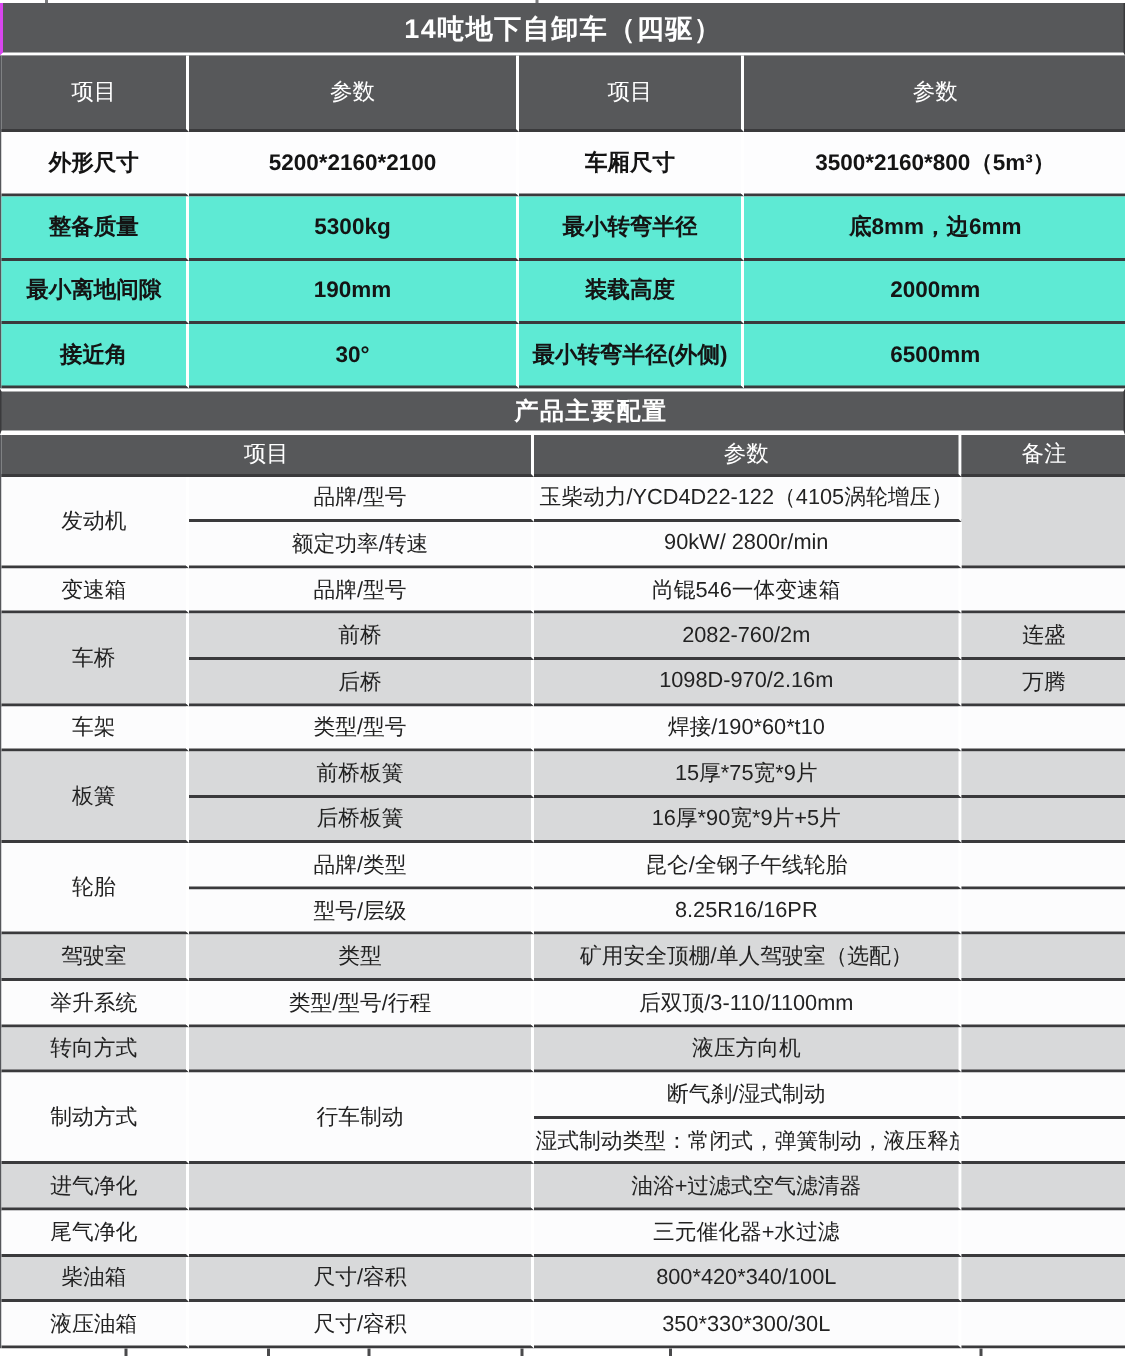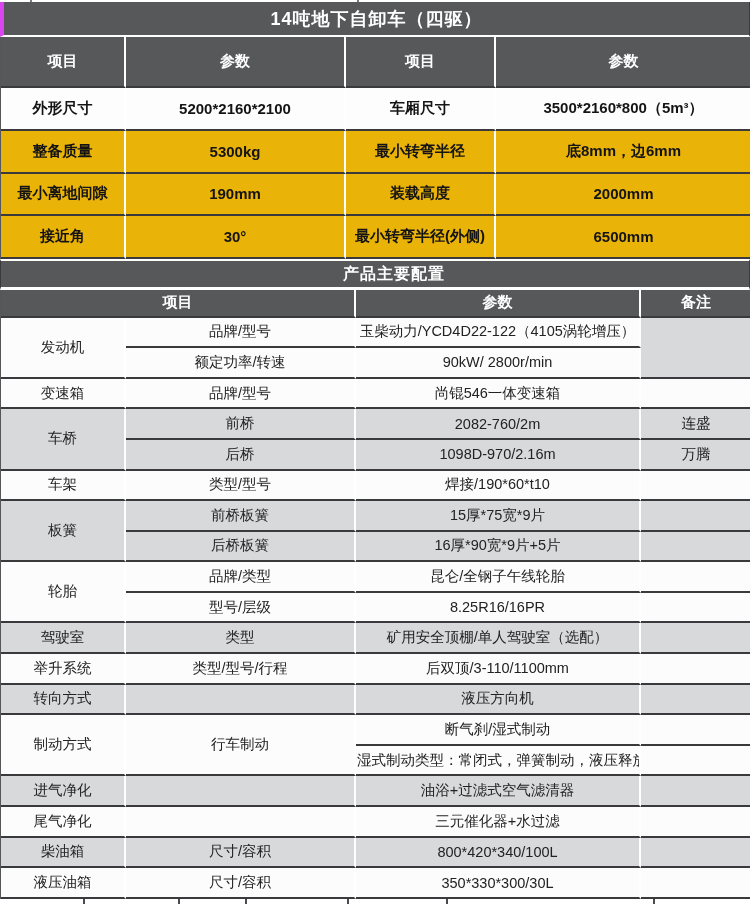--- a/index.html
+++ b/index.html
@@ -8,39 +8,39 @@
   .sheet { width:750px; height:904px; overflow:hidden; background:#fff; position:relative; }
 
   .topstrip { height:2px; position:relative; background:#fff; }
   .tick { position:absolute; top:0; width:2px; background:#7a7a7c; }
 
   .titlebar {
     height:35px; background:#57585a; color:#fff;
     font-weight:700; font-size:18px; letter-spacing:1px;
     display:flex; align-items:center; justify-content:center;
     border-bottom:2px solid #fff;
-    border-left:4px solid #d946ef; border-right:1px solid #3a3a3c;
+    border-left:2px solid #d946ef; border-right:1px solid #3a3a3c;
   }
 
   table { border-collapse:separate; border-spacing:0; width:750px; table-layout:fixed;
           border-left:1px solid #55565a; border-right:1px solid #55565a; }
   th, td {
     text-align:center; vertical-align:middle;
     border-bottom:2px solid #3a3a3c;
     border-right:2.5px solid #fff;
     font-size:15px; padding:0 1px; overflow:hidden; white-space:nowrap;
   }
   th.lastcol, td.lastcol { border-right:none; }
-  th { background:#57585a; color:#fff; font-weight:700; }
+  th { background:#57585a; color:#fff; font-weight:400; }
 
   .t1 { height:222px; }
   .t1 tr { height:25px; }
   .t1 tr.hrow { height:30px; }
   .t1 td { background:#fdfdfe; color:#141414; font-weight:700; }
-  .t1 tr.alt td { background:#eab308; }
+  .t1 tr.alt td { background:#5eead4; }
 
   .sectionbar {
     height:31px; background:#57585a; color:#fff;
     font-weight:700; font-size:16px; letter-spacing:1px;
     display:flex; align-items:center; justify-content:center;
     border-top:2px solid #fff; border-bottom:3px solid #fff;
     border-left:1px solid #3a3a3c; border-right:1px solid #3a3a3c;padding-left:38px;
   }
 
   .t2 { height:609px; }

